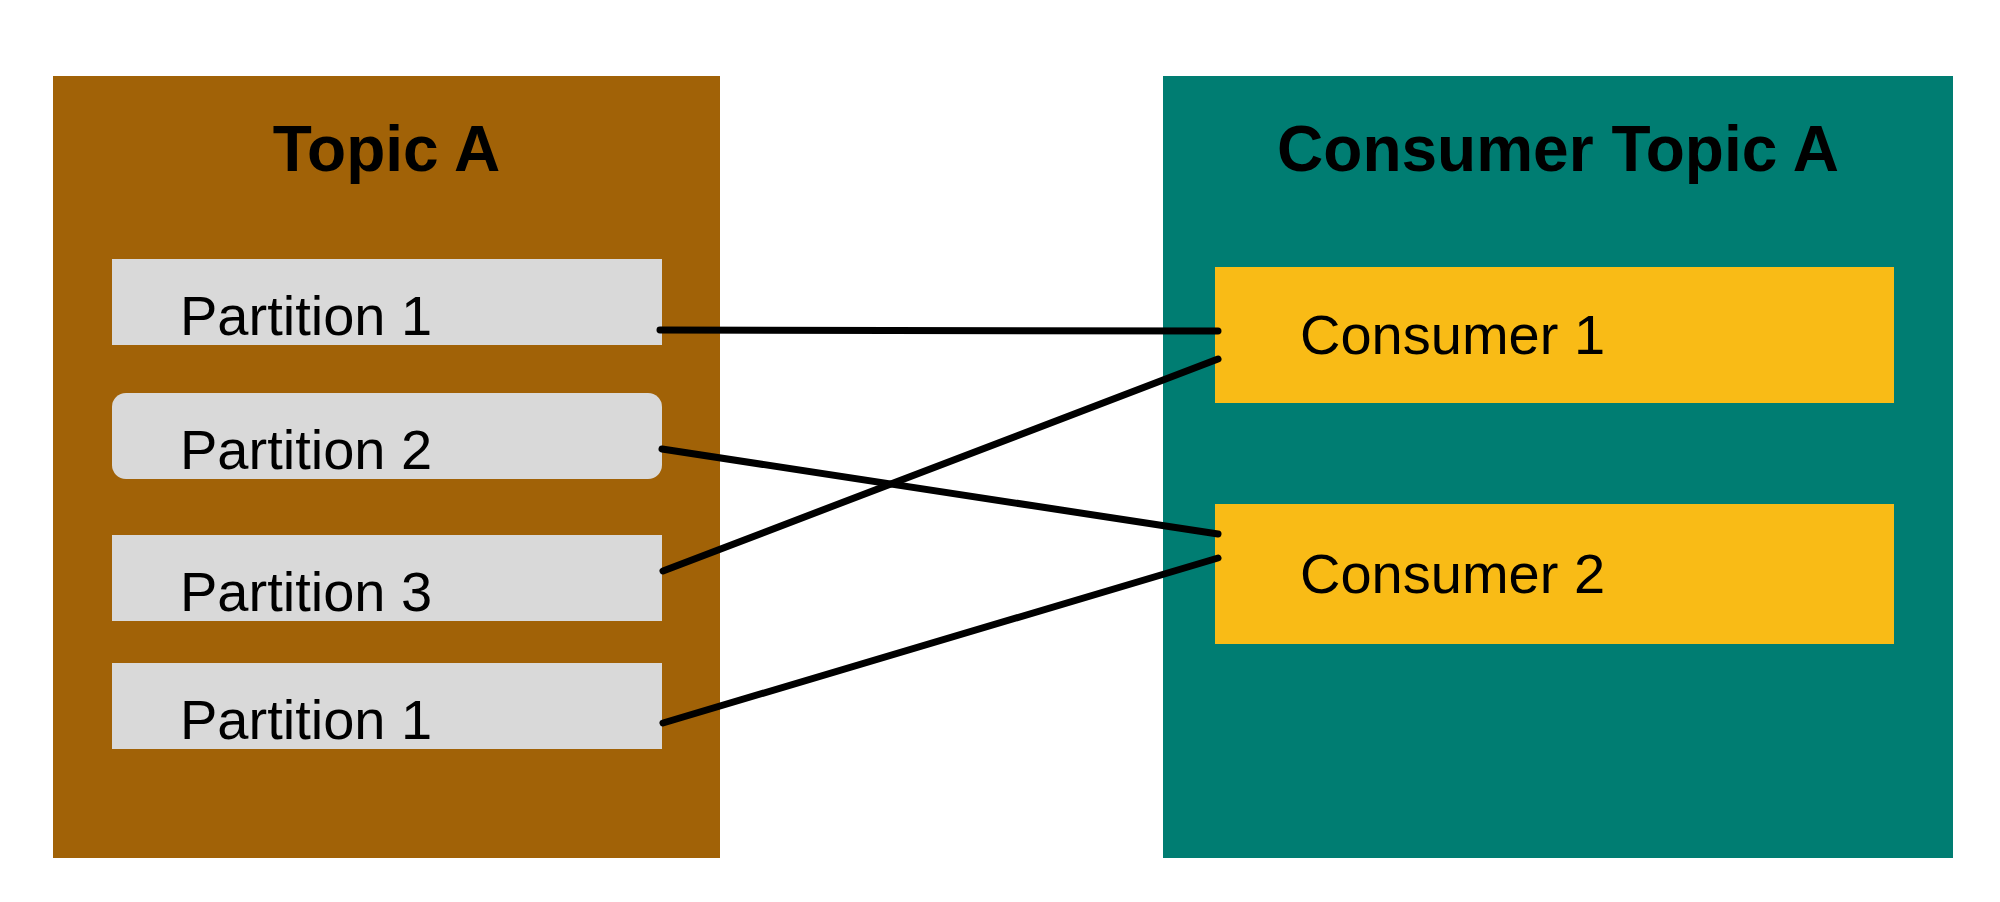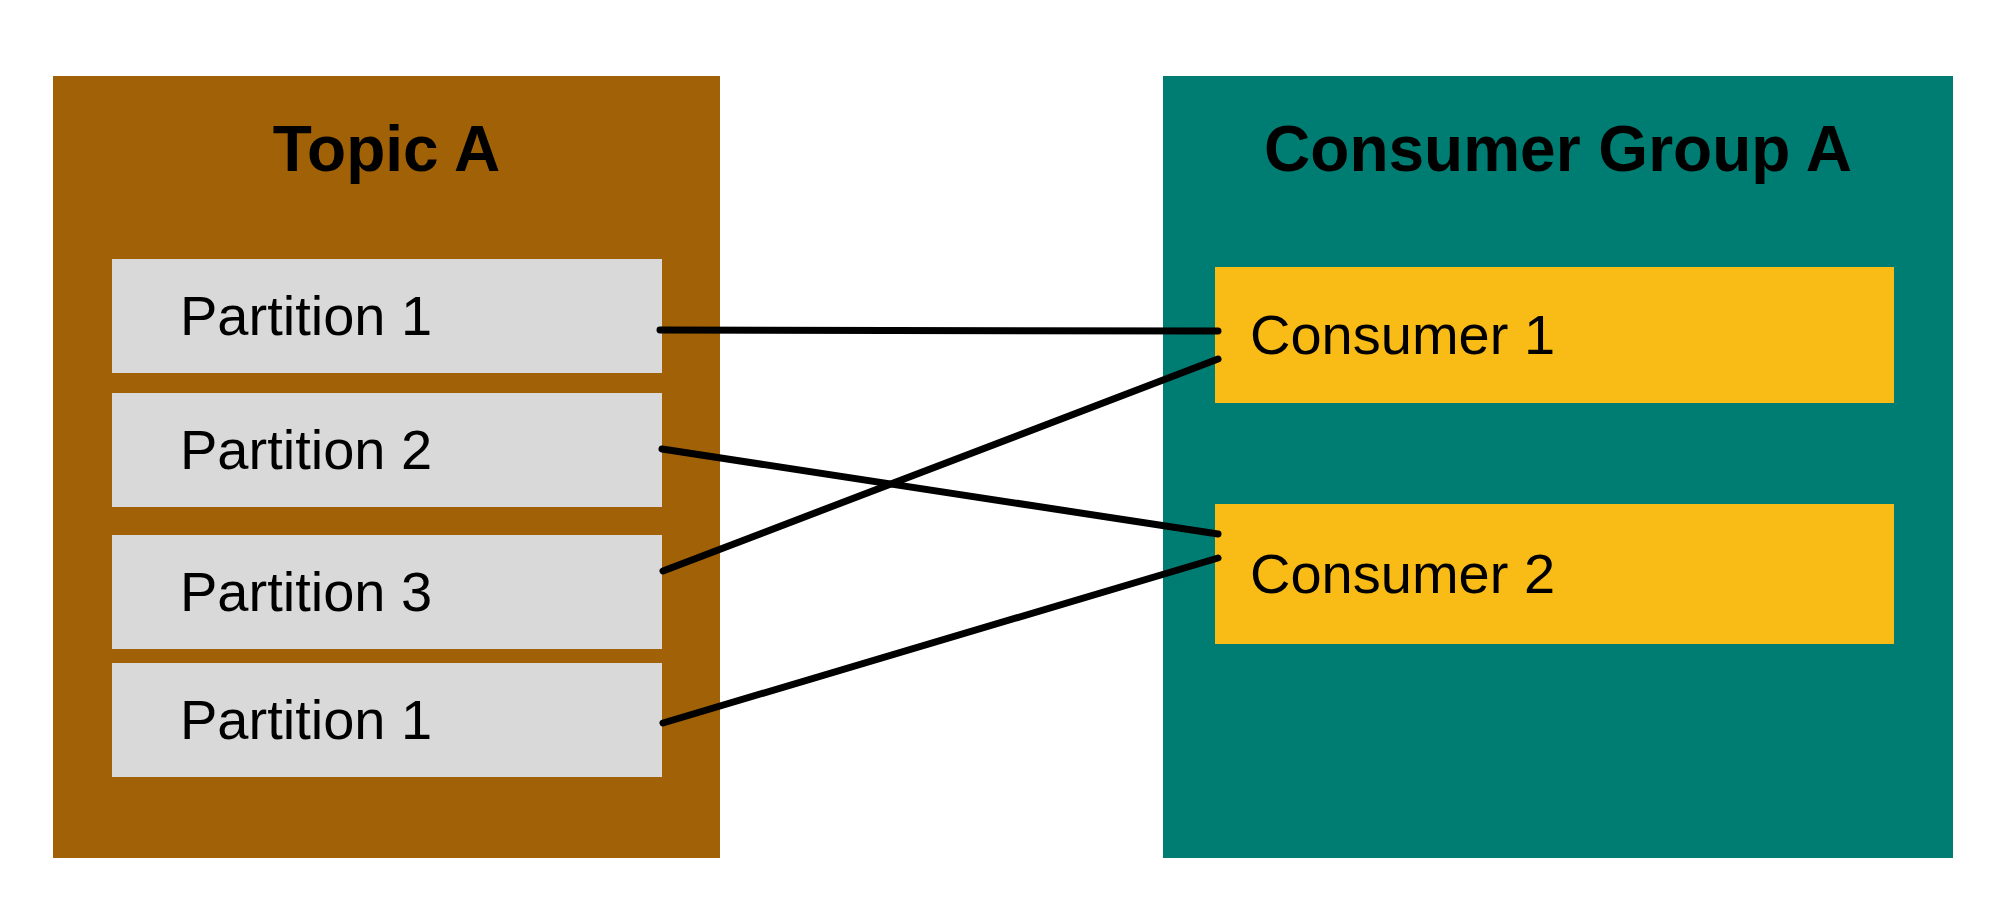--- a/index.html
+++ b/index.html
@@ -27,42 +27,42 @@
     font-weight: bold;
     color: #000000;
     letter-spacing: 0px;
   }
 
   
   .partition {
     position: absolute;
     left: 59px;
     width: 550px;
-    height: 114px;
+    height: 86px;
     background: #D9D9D9;
     color: #000000;
     font-size: 56px;
     line-height: 114px;
     padding-left: 68px;
     box-sizing: border-box;
   }
   #partition-1 { top: 183px; }
-  #partition-2 { top: 317px; }
+  #partition-2 { top: 317px; border-radius: 14px; }
   #partition-3 { top: 451px; margin-top: 8px; }
   #partition-4 { top: 587px; }
 
   
   .consumer {
     position: absolute;
     left: 52px;
     width: 679px;
     background: #F9BB16;
     color: #000000;
     font-size: 56px;
-    padding-left: 35px;
+    padding-left: 85px;
     box-sizing: border-box;
   }
   #consumer-1 { top: 191px; height: 136px; line-height: 136px; }
   #consumer-2 { top: 384px; height: 140px; line-height: 140px; margin-top: 44px; }
 
   
   #connections-svg {
     position: absolute;
     left: 0; top: 0;
     width: 2000px; height: 902px;
@@ -90,21 +90,21 @@
     </div>
     <div id="partition-3" class="partition">
       <span>Partition 3</span>
     </div>
     <div id="partition-4" class="partition">
       <span>Partition 1</span>
     </div>
   </div>
 
   <div id="consumer-group-box" class="group-box">
-    <div class="group-title">Consumer Group A</div>
+    <div class="group-title">Consumer Topic A</div>
 
     <div id="consumer-1" class="consumer">
       <span>Consumer 1</span>
     </div>
     <div id="consumer-2" class="consumer">
       <span>Consumer 2</span>
     </div>
   </div>
 
   <svg id="connections-svg" viewBox="0 0 2000 902" xmlns="http://www.w3.org/2000/svg">

